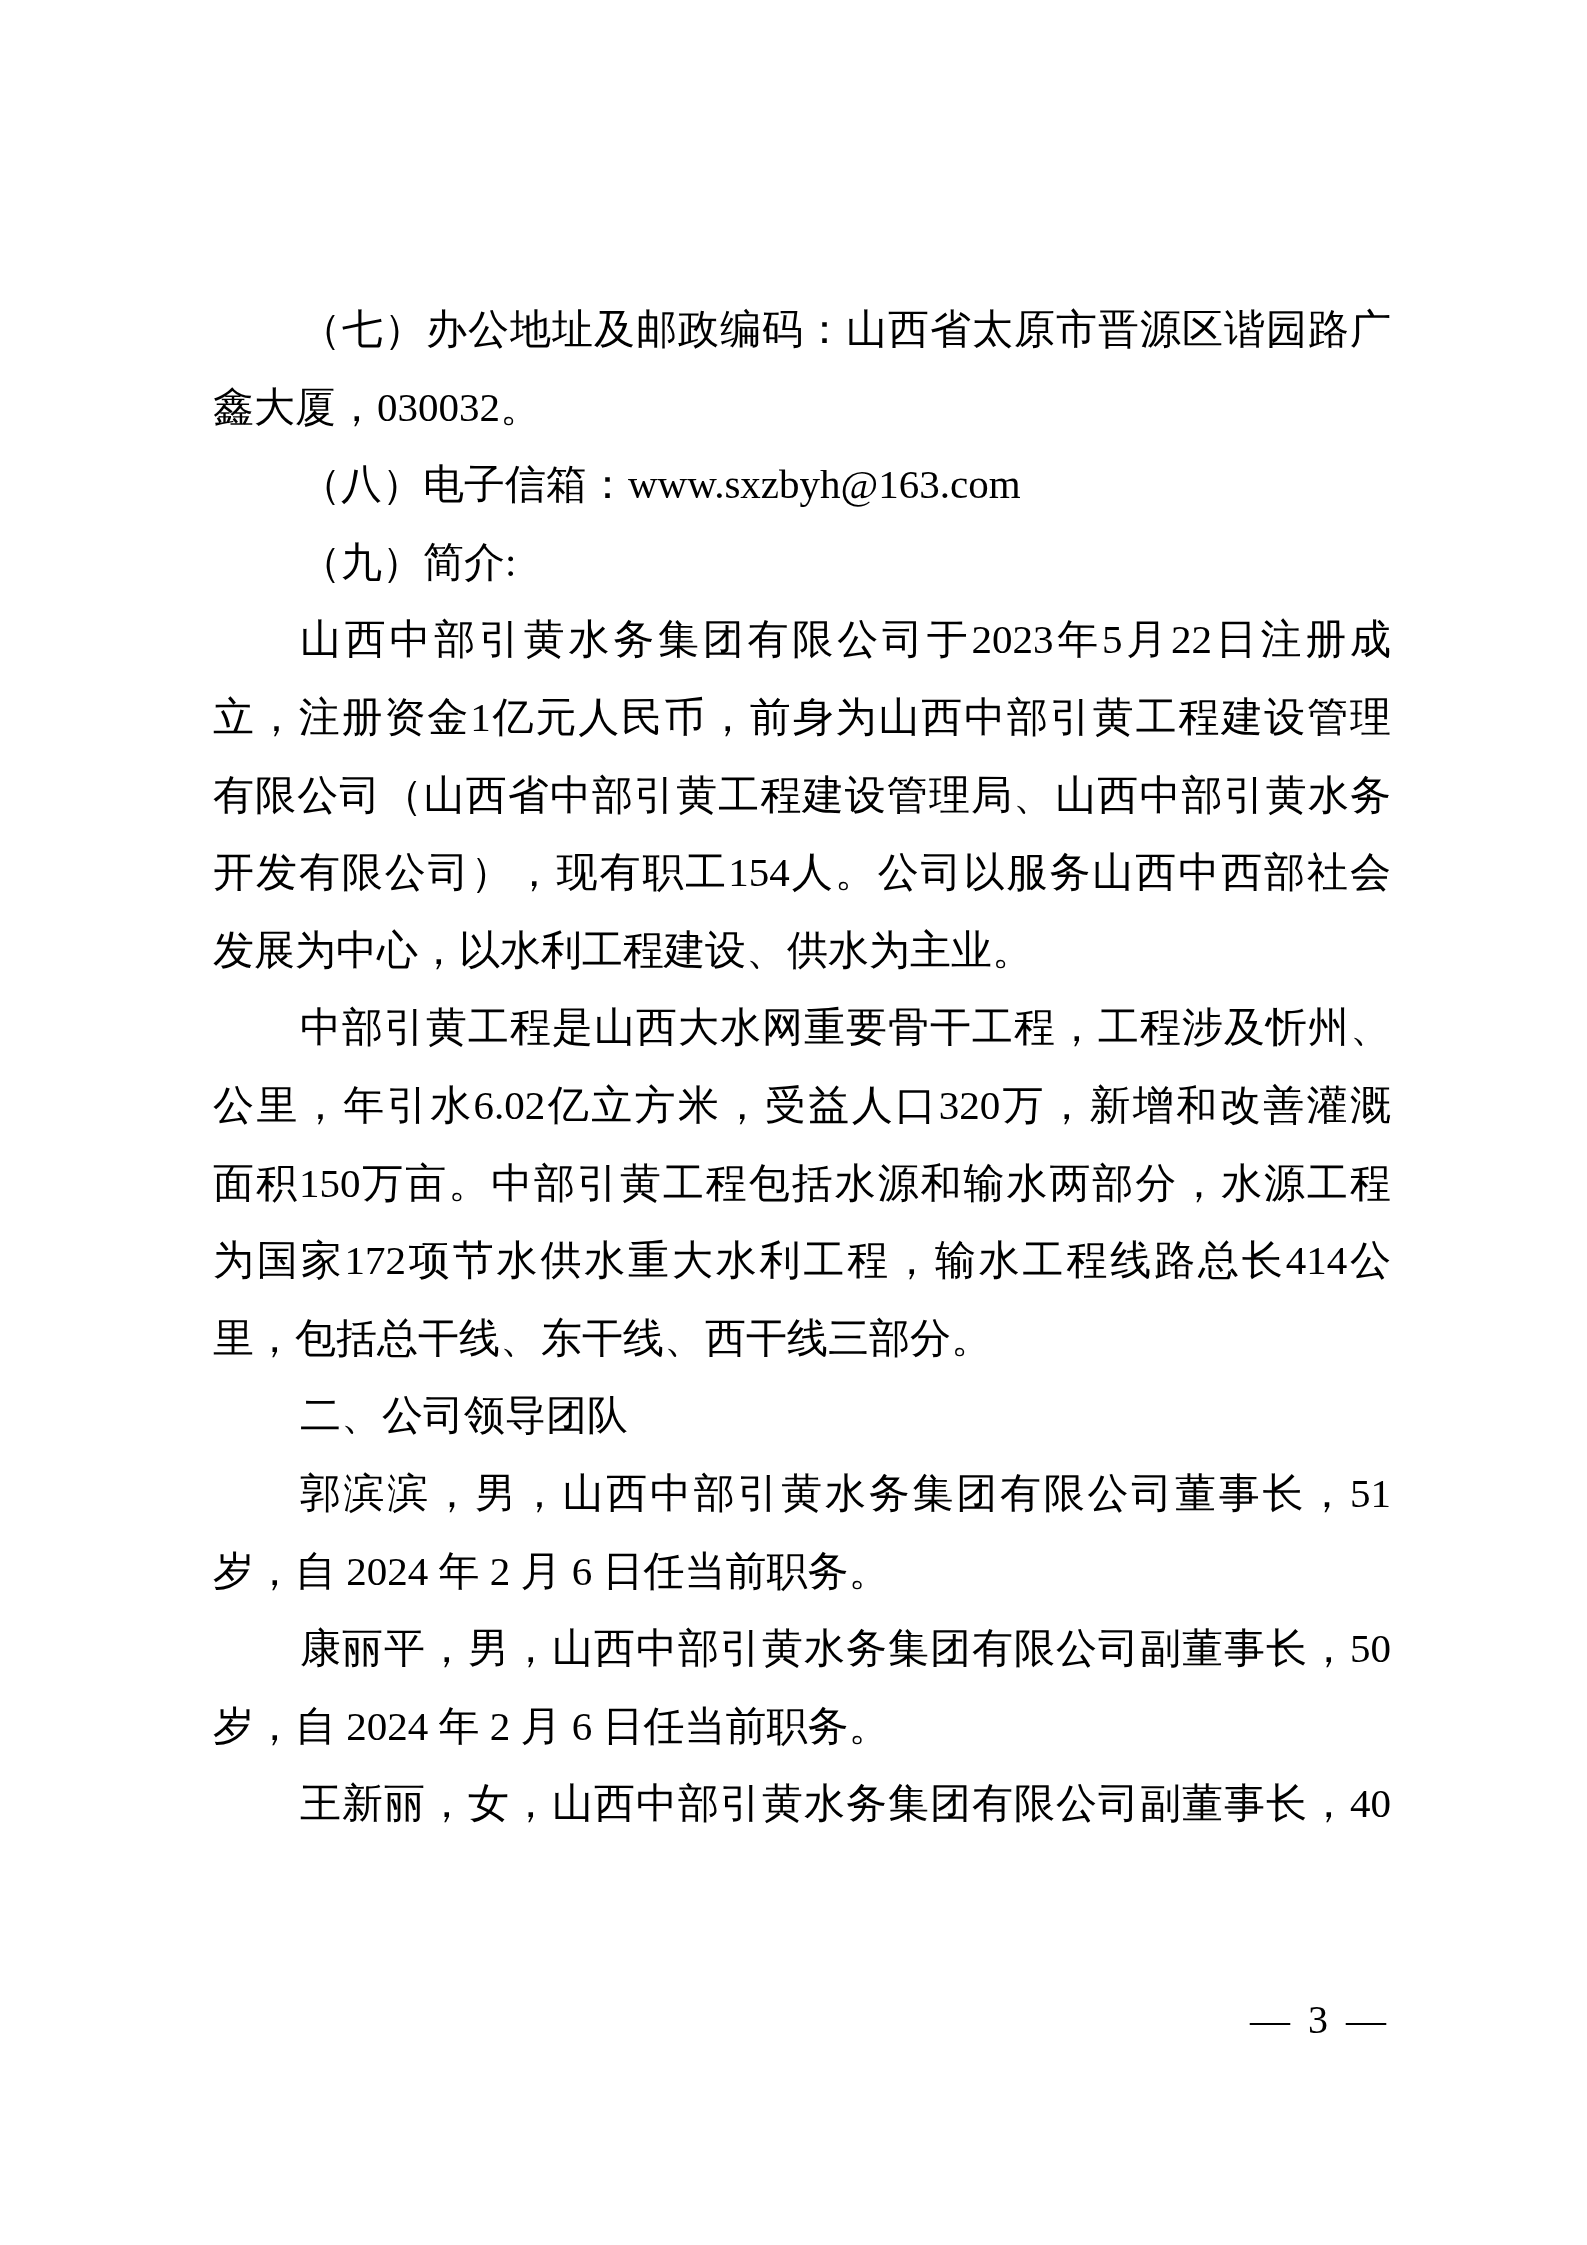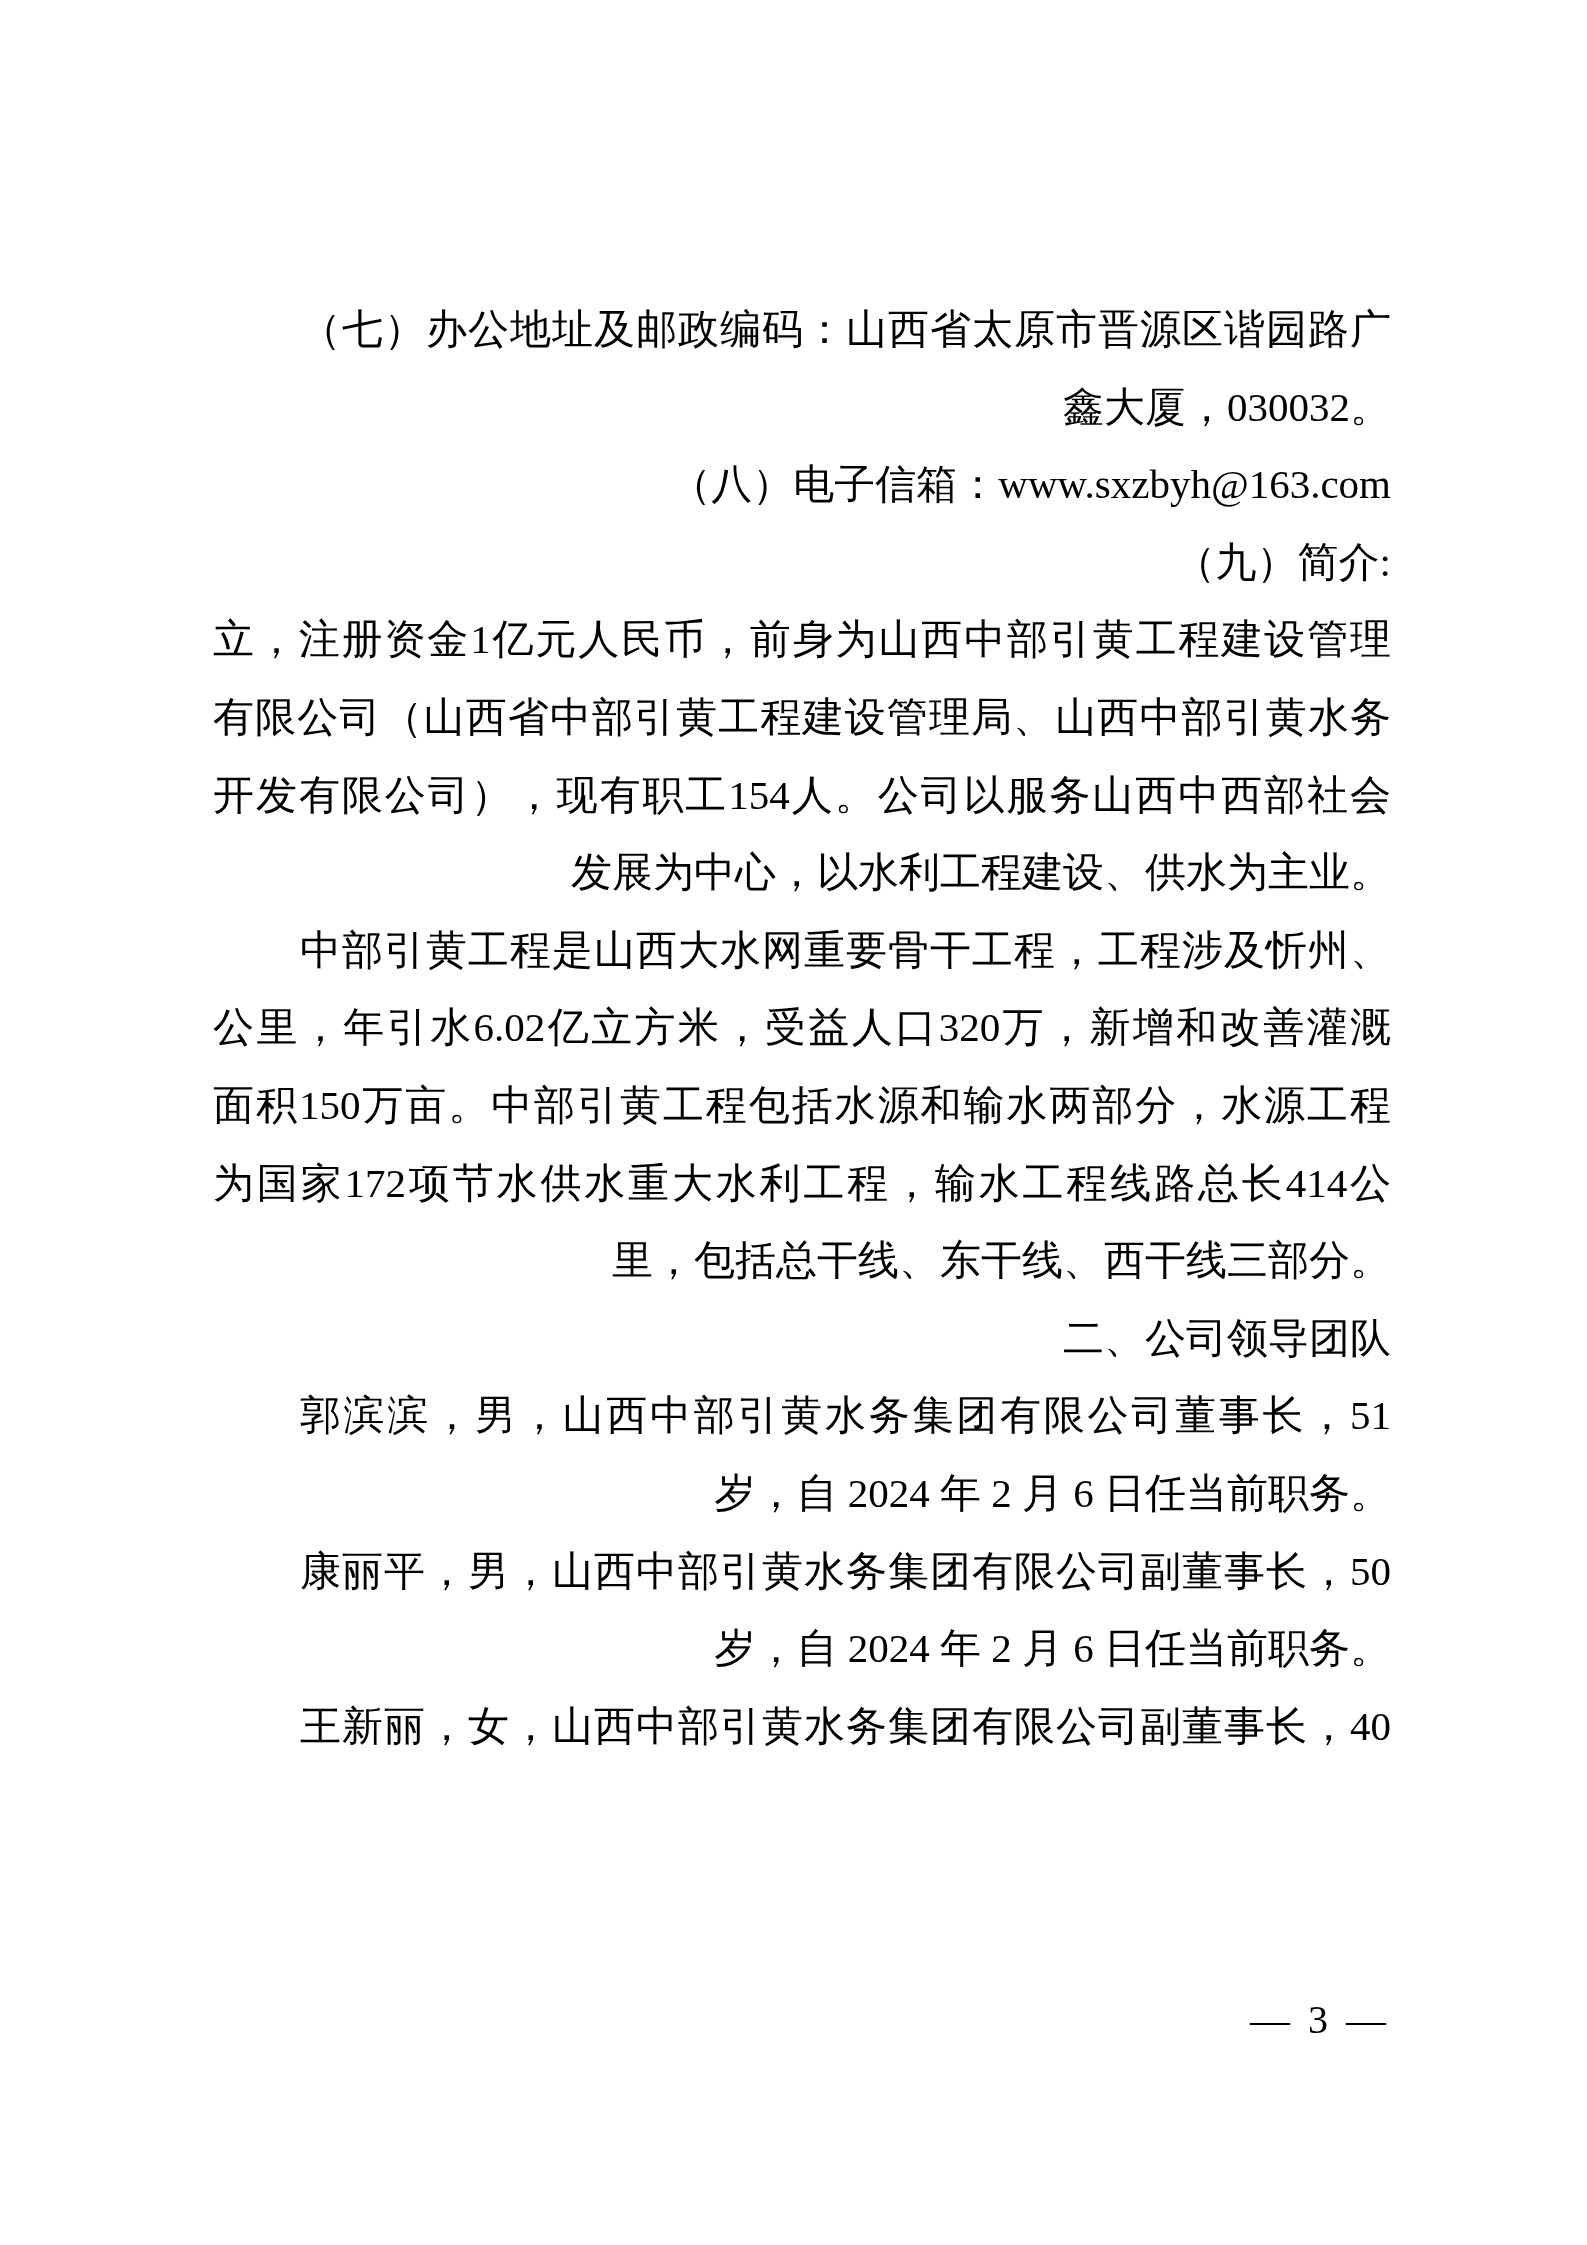--- a/index.html
+++ b/index.html
@@ -14,21 +14,21 @@
   }
   .content {
     position: absolute;
     left: 213px;
     top: 291px;
     width: 1178px;
   }
   .ln {
     font-size: 41px;
     line-height: 77.6px;
-    text-align: right;
+    text-align: left;
     white-space: normal;
   }
   .ln.fill {
     text-align: justify;
     text-align-last: justify;
     text-justify: inter-character;
   }
   .ln.indent { text-indent: 87px; }
   .ln.heading {
     font-family: "Liberation Sans", "DejaVu Sans", sans-serif;
@@ -50,20 +50,21 @@
 <div class="page">
   <div class="content">
 
     <div class="ln fill indent">（七）办公地址及邮政编码：山西省太原市晋源区谐园路广</div>
     <div class="ln">鑫大厦，030032。</div>
 
     <div class="ln indent">（八）电子信箱：www.sxzbyh@163.com</div>
 
     <div class="ln indent">（九）简介:</div>
 
+    <div class="ln fill indent">山西中部引黄水务集团有限公司于2023年5月22日注册成</div>
     <div class="ln fill">立，注册资金1亿元人民币，前身为山西中部引黄工程建设管理</div>
     <div class="ln fill">有限公司（山西省中部引黄工程建设管理局、山西中部引黄水务</div>
     <div class="ln fill">开发有限公司），现有职工154人。公司以服务山西中西部社会</div>
     <div class="ln">发展为中心，以水利工程建设、供水为主业。</div>
 
     <div class="ln fill indent">中部引黄工程是山西大水网重要骨干工程，工程涉及忻州、</div>
     <div class="ln fill">公里，年引水6.02亿立方米，受益人口320万，新增和改善灌溉</div>
     <div class="ln fill">面积150万亩。中部引黄工程包括水源和输水两部分，水源工程</div>
     <div class="ln fill">为国家172项节水供水重大水利工程，输水工程线路总长414公</div>
     <div class="ln">里，包括总干线、东干线、西干线三部分。</div>

